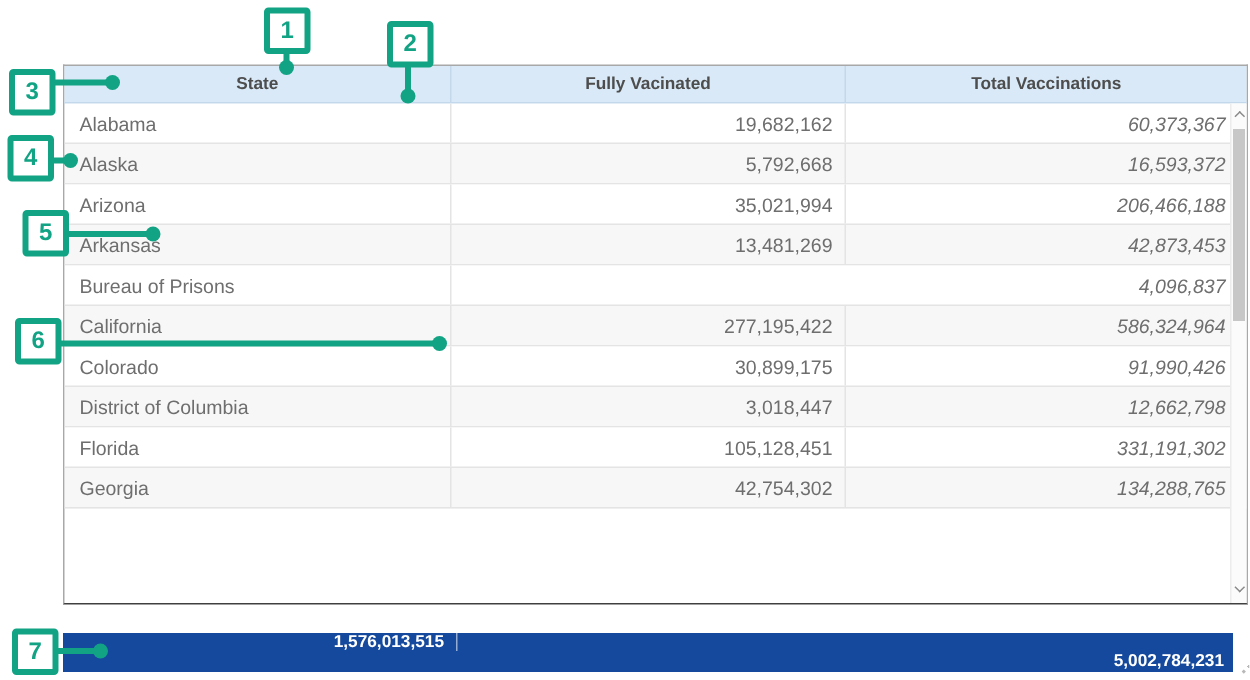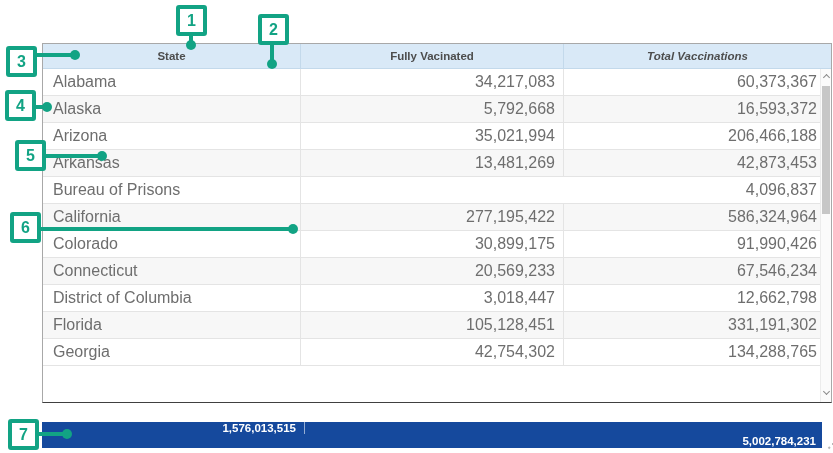--- a/index.html
+++ b/index.html
@@ -23,36 +23,36 @@
     border:1px solid var(--outer-border);border-bottom:1px solid #404040;
     box-sizing:border-box;background:#fff;
   }
   .thead{display:flex;height:25px;background:var(--header-bg);box-sizing:border-box;
     border-bottom:1px solid var(--header-border);}
   .th{
     box-sizing:border-box;display:flex;align-items:center;justify-content:center;
     font-size:11.5px;font-weight:bold;color:var(--header-text);
     border-right:1px solid var(--header-border);
   }
-  .th:last-child{border-right:none;font-style:italic;}
+  .th:last-child{border-right:none;}
   .th-state{width:258px;}
   .th-fully{width:263px;}
   .th-total{flex:1;}
   .tbody{position:absolute;left:0;top:25px;right:0;bottom:0;overflow:hidden;}
   .trow{display:flex;height:27px;box-sizing:border-box;border-bottom:1px solid var(--row-border);background:#fff;}
   .trow:nth-child(even){background:#f7f7f7;}
   .tcell{
     box-sizing:border-box;display:flex;align-items:center;
-    font-size:16px;color:var(--row-text);border-right:1px solid var(--row-border);
+    font-size:13px;color:var(--row-text);border-right:1px solid var(--row-border);
     white-space:nowrap;overflow:hidden;
   }
   .tcell:last-child{border-right:none;}
   .cell-state{width:258px;padding-left:10px;}
   .cell-fully{width:263px;justify-content:flex-end;padding-right:8px;}
-  .cell-total{flex:1;justify-content:flex-end;padding-right:14px;}
+  .cell-total{flex:1;justify-content:flex-end;padding-right:14px;font-style:italic;}
   
   .scrollbar{
     position:absolute;top:25px;right:0;bottom:0;width:11px;background:#fbfbfb;
     border-left:1px solid #ececec;box-sizing:border-box;
   }
   .scroll-thumb{position:absolute;left:1px;top:17px;width:8px;height:128px;background:#c7c7c7;}
   .chev{position:absolute;left:3px;width:5px;height:5px;box-sizing:border-box;
     border-left:1.6px solid #8a8a8a;border-top:1.6px solid #8a8a8a;}
   .chev-up{top:6px;transform:rotate(45deg);}
   .chev-down{bottom:8px;transform:rotate(225deg);}
@@ -90,21 +90,21 @@
   <div class="table">
     <div class="thead">
       <div class="th th-state">State</div>
       <div class="th th-fully">Fully Vacinated</div>
       <div class="th th-total">Total Vaccinations</div>
     </div>
 
     <div class="tbody" id="tbody">
   <div class="trow">
     <div class="tcell cell-state">Alabama</div>
-    <div class="tcell cell-fully">34,217,083</div>
+    <div class="tcell cell-fully">19,682,162</div>
     <div class="tcell cell-total">60,373,367</div>
   </div>
 
   <div class="trow">
     <div class="tcell cell-state">Alaska</div>
     <div class="tcell cell-fully">5,792,668</div>
     <div class="tcell cell-total">16,593,372</div>
   </div>
 
 
@@ -130,25 +130,20 @@
     <div class="tcell cell-fully">277,195,422</div>
     <div class="tcell cell-total">586,324,964</div>
   </div>
 
   <div class="trow">
     <div class="tcell cell-state">Colorado</div>
     <div class="tcell cell-fully">30,899,175</div>
     <div class="tcell cell-total">91,990,426</div>
   </div>
 
-  <div class="trow">
-    <div class="tcell cell-state">Connecticut</div>
-    <div class="tcell cell-fully">20,569,233</div>
-    <div class="tcell cell-total">67,546,234</div>
-  </div>
 
 
   <div class="trow">
     <div class="tcell cell-state">District of Columbia</div>
     <div class="tcell cell-fully">3,018,447</div>
     <div class="tcell cell-total">12,662,798</div>
   </div>
 
   <div class="trow">
     <div class="tcell cell-state">Florida</div>

